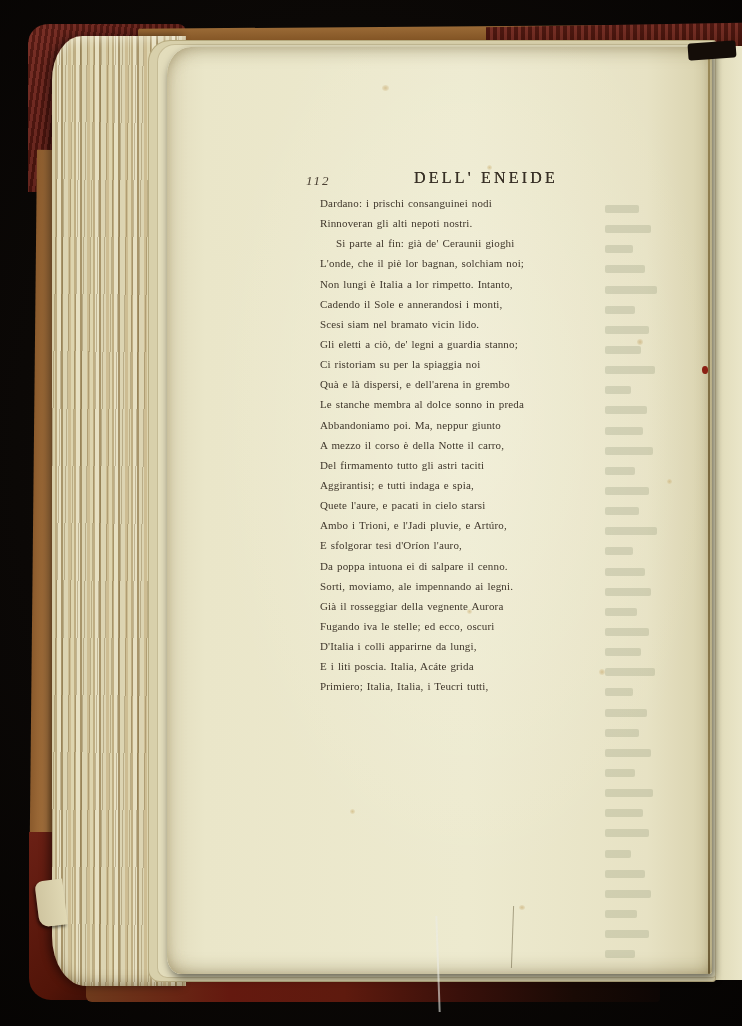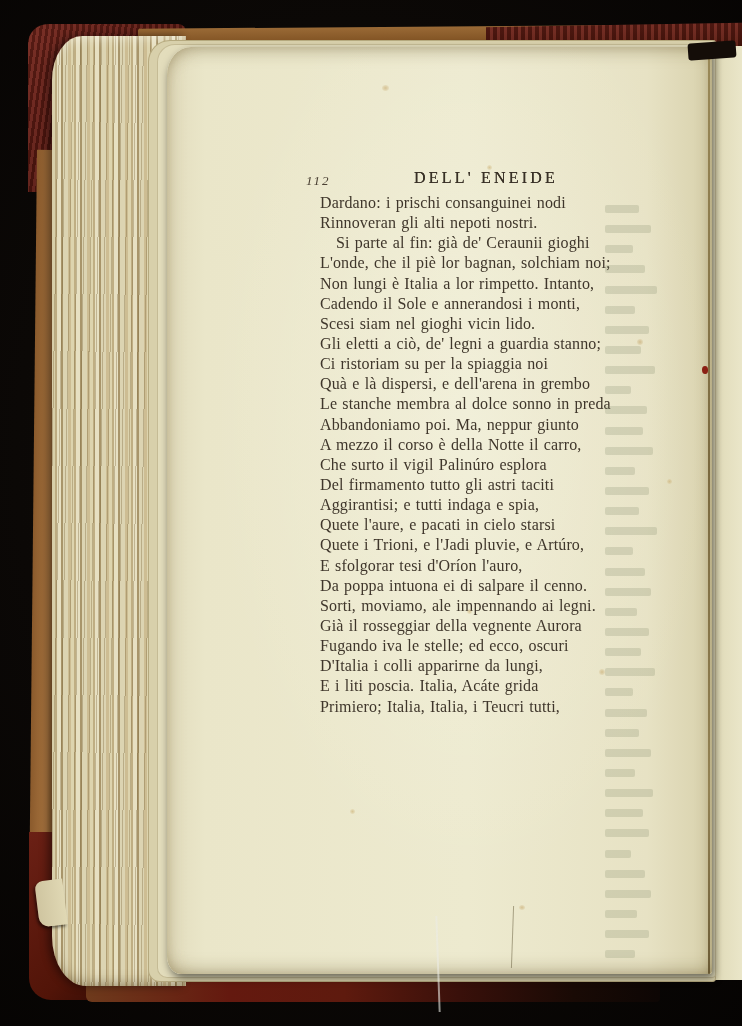--- a/index.html
+++ b/index.html
@@ -98,21 +98,21 @@
   }
 
   .page-number{
     position:absolute;left:139px;top:126px;font-size:13px;font-style:italic;
     letter-spacing:2px;color:#4a4033;
   }
   .running-title{
     position:absolute;left:247px;top:122px;font-size:16px;letter-spacing:3.2px;
     color:#383026;text-shadow:0 0 .4px #383026;white-space:nowrap;
   }
-  .poem{position:absolute;left:153px;top:146px;width:320px;font-size:16px;}
+  .poem{position:absolute;left:153px;top:146px;width:320px;font-size:11px;}
   .poem .line{height:20.15px;line-height:20.15px;white-space:nowrap;letter-spacing:.15px;word-spacing:1px;}
   .poem .line.indent{padding-left:16px;}
 
   
   .ghost-col{position:absolute;left:438px;top:152px;width:62px;}
   .ghost-col .g{height:20.15px;display:flex;align-items:center;}
   .ghost-col .g i{display:block;height:8px;background:rgba(125,130,98,.22);border-radius:2px;filter:blur(.7px);}
 
   
   .fox{position:absolute;border-radius:50%;opacity:.55;}
@@ -142,32 +142,31 @@
     <span class="page-number">112</span>
     <span class="running-title">DELL' ENEIDE</span>
 
     <div class="poem" id="poem">
         <div class="line">Dardano: i prischi consanguinei nodi</div>
         <div class="line">Rinnoveran gli alti nepoti nostri.</div>
         <div class="line indent">Si parte al fin: già de' Ceraunii gioghi</div>
         <div class="line">L'onde, che il piè lor bagnan, solchiam noi;</div>
         <div class="line">Non lungi è Italia a lor rimpetto. Intanto,</div>
         <div class="line">Cadendo il Sole e annerandosi i monti,</div>
-        <div class="line">Scesi siam nel gioghi vicin lido.</div>
+        <div class="line">Scesi siam nel bramato vicin lido.</div>
         <div class="line">Gli eletti a ciò, de' legni a guardia stanno;</div>
         <div class="line">Ci ristoriam su per la spiaggia noi</div>
         <div class="line">Quà e là dispersi, e dell'arena in grembo</div>
         <div class="line">Le stanche membra al dolce sonno in preda</div>
         <div class="line">Abbandoniamo poi. Ma, neppur giunto</div>
         <div class="line">A mezzo il corso è della Notte il carro,</div>
-        <div class="line">Che surto il vigil Palinúro esplora</div>
         <div class="line">Del firmamento tutto gli astri taciti</div>
         <div class="line">Aggirantisi; e tutti indaga e spia,</div>
         <div class="line">Quete l'aure, e pacati in cielo starsi</div>
-        <div class="line">Quete i Trioni, e l'Jadi pluvie, e Artúro,</div>
+        <div class="line">Ambo i Trioni, e l'Jadi pluvie, e Artúro,</div>
         <div class="line">E sfolgorar tesi d'Oríon l'auro,</div>
         <div class="line">Da poppa intuona ei di salpare il cenno.</div>
         <div class="line">Sorti, moviamo, ale impennando ai legni.</div>
         <div class="line">Già il rosseggiar della vegnente Aurora</div>
         <div class="line">Fugando iva le stelle; ed ecco, oscuri</div>
         <div class="line">D'Italia i colli apparirne da lungi,</div>
         <div class="line">E i liti poscia. Italia, Acáte grida</div>
         <div class="line">Primiero; Italia, Italia, i Teucri tutti,</div>
       </div>
 

